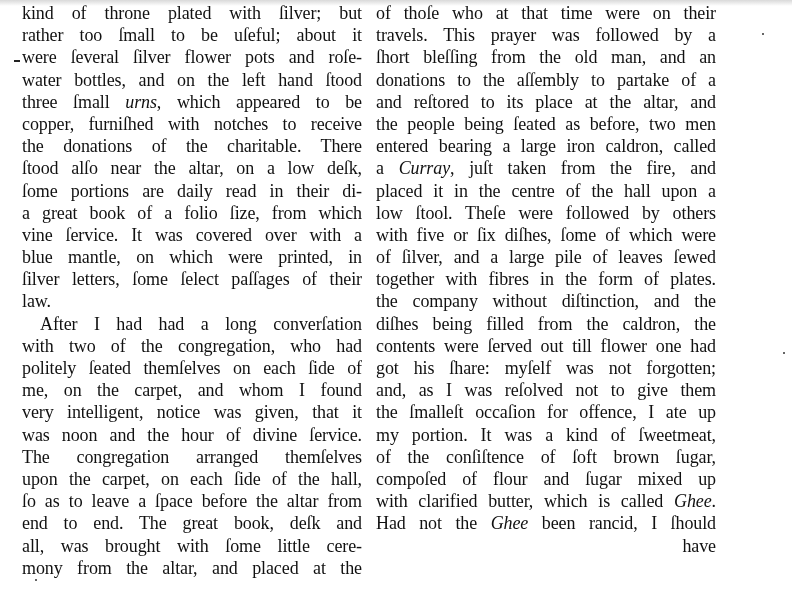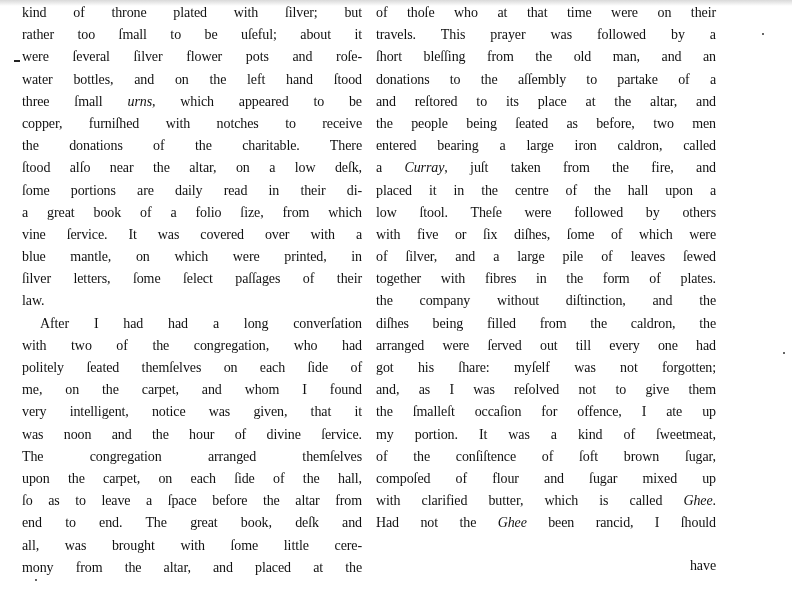--- a/index.html
+++ b/index.html
@@ -17,38 +17,38 @@
   }
   .top-shade {
     position: absolute;
     left: 0; top: 0;
     width: 792px; height: 6px;
     background: linear-gradient(#d9d9d9, #ffffff);
   }
   .column {
     position: absolute;
     top: 2px;
-    font-size: 14px;
+    font-size: 18px;
     line-height: 22.2px;
     text-align: justify;
     letter-spacing: -0.1px;
   }
   .col-left { left: 22px; width: 340px; }
   .col-right { left: 376px; width: 340px; }
   .line {
     display: block;
     white-space: nowrap;
     text-align-last: justify;
     text-align: justify;
     height: 22.2px;
     overflow: visible;
   }
   .line.indent { padding-left: 18px; }
   .line.last { text-align-last: left; }
-  .line.right { text-align-last: right; text-align: left; margin-top: 20px; }
+  .line.right { text-align-last: right; text-align: left; }
   .line i { font-style: italic; }
   .stray-dot {
     position: absolute;
     width: 2px; height: 2px;
     background: #333;
     border-radius: 1px;
   }
   .dash-mark {
     position: absolute;
     left: 14px; top: 60px;
@@ -100,21 +100,21 @@
   <span class="line">the people being ſeated as before, two men</span>
   <span class="line">entered bearing a large iron caldron, called</span>
   <span class="line"><span>a </span><i>Curray</i><span>, juſt taken from the fire, and</span></span>
   <span class="line">placed it in the centre of the hall upon a</span>
   <span class="line">low ſtool.  Theſe were followed by others</span>
   <span class="line">with five or ſix diſhes, ſome of which were</span>
   <span class="line">of ſilver, and a large pile of leaves ſewed</span>
   <span class="line">together with fibres in the form of plates.</span>
   <span class="line">the company without diſtinction, and the</span>
   <span class="line">diſhes being filled from the caldron, the</span>
-  <span class="line">arranged were ſerved out till every one had</span>
+  <span class="line">contents were ſerved out till flower one had</span>
   <span class="line">got his ſhare: myſelf was not forgotten;</span>
   <span class="line">and, as I was reſolved not to give them</span>
   <span class="line">the ſmalleſt occaſion for offence, I ate up</span>
   <span class="line">my portion.  It was a kind of ſweetmeat,</span>
   <span class="line">of the conſiſtence of ſoft brown ſugar,</span>
   <span class="line">compoſed of flour and ſugar mixed up</span>
   <span class="line"><span>with clarified butter, which is called </span><i>Ghee</i><span>.</span></span>
   <span class="line"><span>Had not the </span><i>Ghee</i><span> been rancid, I ſhould</span></span>
   <span class="line right">have</span>
 </div>

